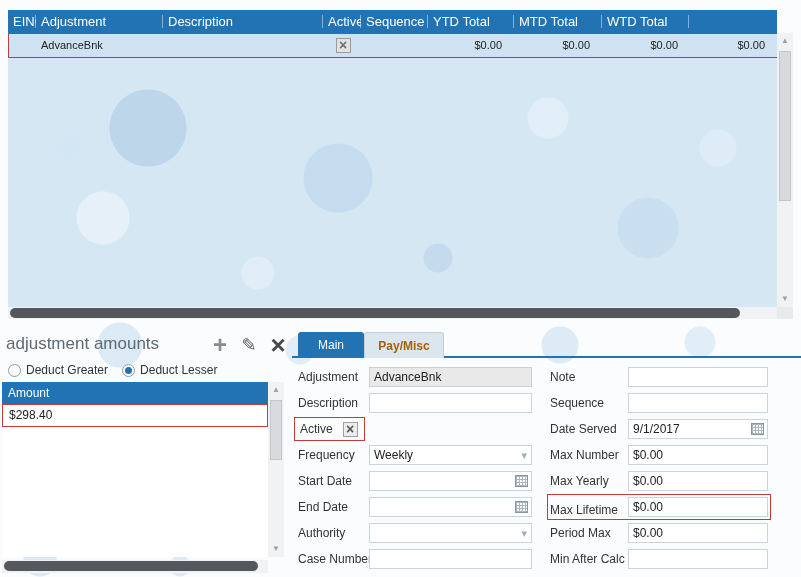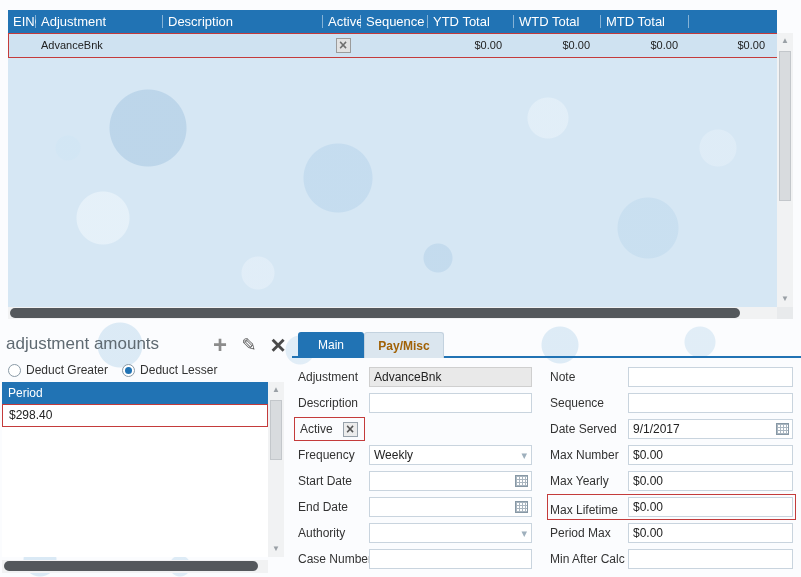--- a/index.html
+++ b/index.html
@@ -103,21 +103,21 @@
 
   .form { position:absolute; left:0; top:32px; width:509px; }
   .frow { position:relative; height:26px; display:flex; align-items:center; }
   .flabel { width:77px; padding-left:6px; font-size:12px; color:#333; white-space:nowrap; }
   .flabel.auto { width:auto; padding-left:3px; }
   .ffield { width:163px; height:20px; border:1px solid #c9d4de; background:#fff; font-size:12px;
     line-height:18px; padding-left:4px; color:#222; position:relative; white-space:nowrap; }
   .ffield.ro { background:#e9e9e9; border-color:#cfcfcf; }
   .rpair { position:absolute; left:258px; top:0; height:26px; display:flex; align-items:center; }
   .flabel.r { width:78px; padding-left:0; }
-  .ffield.r { width:165px; }
+  .ffield.r { width:140px; }
   .dd::after { content:"▾"; position:absolute; right:4px; top:0; font-size:11px; color:#9fb0bd; line-height:18px; }
   .fval { display:inline-block; }
   .cal-icon { position:absolute; right:3px; top:3px; width:13px; height:12px; border:1px solid #8798a5;
     background-color:#fff;
     background-image:
       repeating-linear-gradient(to right, #aab6c0 0 1px, transparent 1px 3px),
       repeating-linear-gradient(to bottom, #aab6c0 0 1px, transparent 1px 3px);
     cursor:pointer; }
   .redbox-active { display:inline-flex; align-items:center; border:1px solid #c43b3b; height:24px;
     padding:0 6px 0 2px; gap:10px; margin-left:2px; }
@@ -129,22 +129,22 @@
 <div class="page">
 
   <div class="grid">
     <div class="grid-header">
       <div class="gh col0">EINC</div>
       <div class="gh col1">Adjustment</div>
       <div class="gh col2">Description</div>
       <div class="gh col3">Active</div>
       <div class="gh col4">Sequence</div>
       <div class="gh col5">YTD Total</div>
+      <div class="gh col7">MTD Total</div>
       <div class="gh col8">WTD Total</div>
-      <div class="gh col7">MTD Total</div>
     </div>
 
     <div class="grid-row">
       <div class="gc col0"></div>
       <div class="gc col1">AdvanceBnk</div>
       <div class="gc col2"></div>
       <div class="gc col3 center">
         <span class="chk chk-grid"></span>
       </div>
       <div class="gc col4"></div>
@@ -179,21 +179,21 @@
       <span class="radio-option">
         <span class="radio"></span>
         <span>Deduct Greater</span>
       </span>
       <span class="radio-option">
         <span class="radio sel"></span>
         <span>Deduct Lesser</span>
       </span>
     </div>
 
-    <div class="alist-header">Period</div>
+    <div class="alist-header">Amount</div>
     <div class="alist-row">$298.40</div>
     <div class="alist-body"></div>
 
     <div class="vscroll alist-vscroll">
       <span class="sb-arrow up"></span>
       <div class="sb-thumb-v"></div>
       <span class="sb-arrow down"></span>
     </div>
     <div class="hscroll alist-hscroll">
       <div class="sb-thumb-h"></div>

